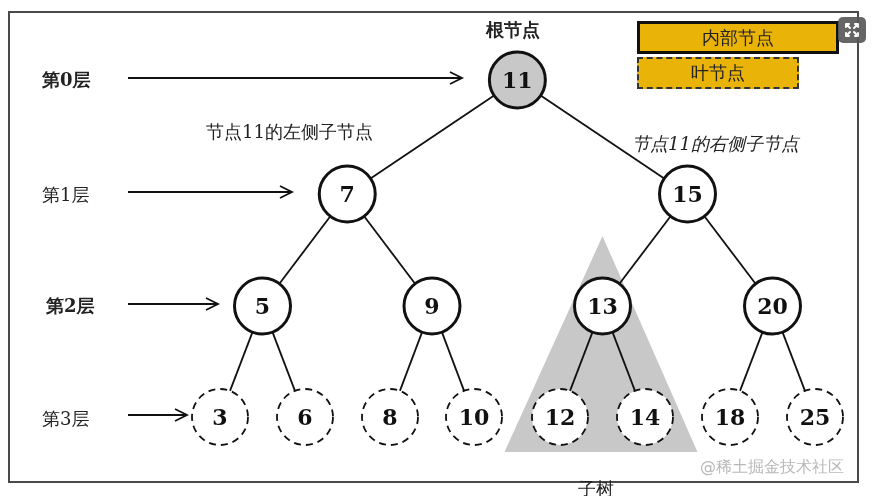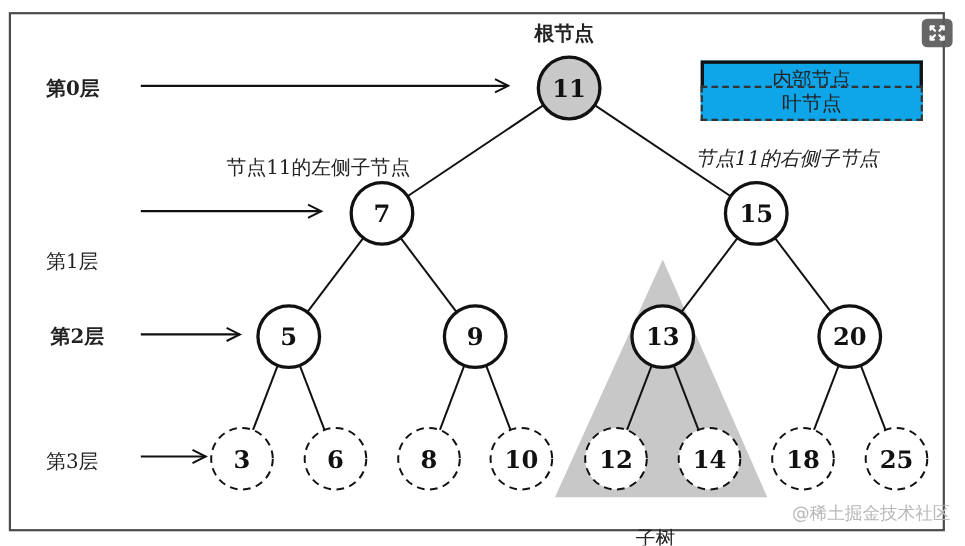--- a/index.html
+++ b/index.html
@@ -3,29 +3,29 @@
 <meta charset="utf-8">
 <style>
   html, body { margin: 0; padding: 0; background: #ffffff; }
   body { width: 877px; height: 496px; position: relative; overflow: hidden;
          font-family: "DejaVu Serif", "Liberation Serif", serif; }
   #stage { position: absolute; left: 0; top: 0; width: 877px; height: 496px; }
   .frame { position: absolute; left: 8px; top: 11px; width: 851px; height: 472px;
            border: 2px solid #4a4a4a; box-sizing: border-box; background: #fff; }
   .legend-box { position: absolute; box-sizing: border-box; display: flex;
                 align-items: center; justify-content: center;
-                font-size: 18px; color: #222; background: #0ea5e9; margin-top: 34px; }
+                font-size: 18px; color: #222; background: #eab308; }
   .legend-internal { left: 637px; top: 21px; width: 202px; height: 33px; border: 3px solid #111; }
-  .legend-leaf { left: 637px; top: 44px; width: 202px; height: 32px; border: 2px dashed #333; }
+  .legend-leaf { left: 637px; top: 57px; width: 162px; height: 32px; border: 2px dashed #333; }
   .expand-btn { position: absolute; left: 838px; top: 17px; width: 28px; height: 26px;
                 background: #5a5a5a; border-radius: 5px; opacity: 0.92;
                 display:flex; align-items:center; justify-content:center; }
   .label { position: absolute; font-size: 18px; color: #222; white-space: nowrap; }
   .watermark { position: absolute; left: 700px; top: 457px; font-size: 16px; color: #b8b8b8;
-               font-family: "DejaVu Sans", "Liberation Sans", sans-serif; margin-left: 20px; }
+               font-family: "DejaVu Sans", "Liberation Sans", sans-serif; }
   svg text { font-family: "DejaVu Serif", "Liberation Serif", serif; }
 </style>
 </head>
 <body>
 
 <div id="stage">
   <div class="frame"></div>
 
   <svg id="tree-svg" width="877" height="496" style="position:absolute;left:0;top:0;">
     <g id="subtree-layer">
@@ -123,26 +123,26 @@
           <text x="730" y="425" text-anchor="middle" font-size="22" font-weight="bold" fill="#111">18</text>
         </g>
         <g>
           <circle cx="815" cy="417" r="28" fill="#ffffff" stroke="#111111" stroke-width="1.8" stroke-dasharray="7 5"></circle>
           <text x="815" y="425" text-anchor="middle" font-size="22" font-weight="bold" fill="#111">25</text>
         </g>
       </g>
   </svg>
 
   <div class="label" style="left:486px;top:18px;font-weight:bold;">根节点</div>
-  <div class="label" style="left:206px;top:140px;text-align:right;">节点11的左侧子节点</div>
+  <div class="label" style="left:206px;top:120px;text-align:right;">节点11的左侧子节点</div>
   <div class="label" style="left:632px;top:132px;font-style:italic;">节点11的右侧子节点</div>
   <div class="label" style="left:578px;top:477px;">子树</div>
 
   <div class="label" style="left:42px;top:68px;font-weight:bold;">第0层</div>
-  <div class="label" style="left:42px;top:183px;margin-top:43px;">第1层</div>
+  <div class="label" style="left:42px;top:183px;">第1层</div>
   <div class="label" style="left:46px;top:294px;font-weight:bold;">第2层</div>
   <div class="label" style="left:42px;top:407px;">第3层</div>
 
   <div class="legend-box legend-internal">
     <span>内部节点</span>
   </div>
   <div class="legend-box legend-leaf">
     <span>叶节点</span>
   </div>
 

